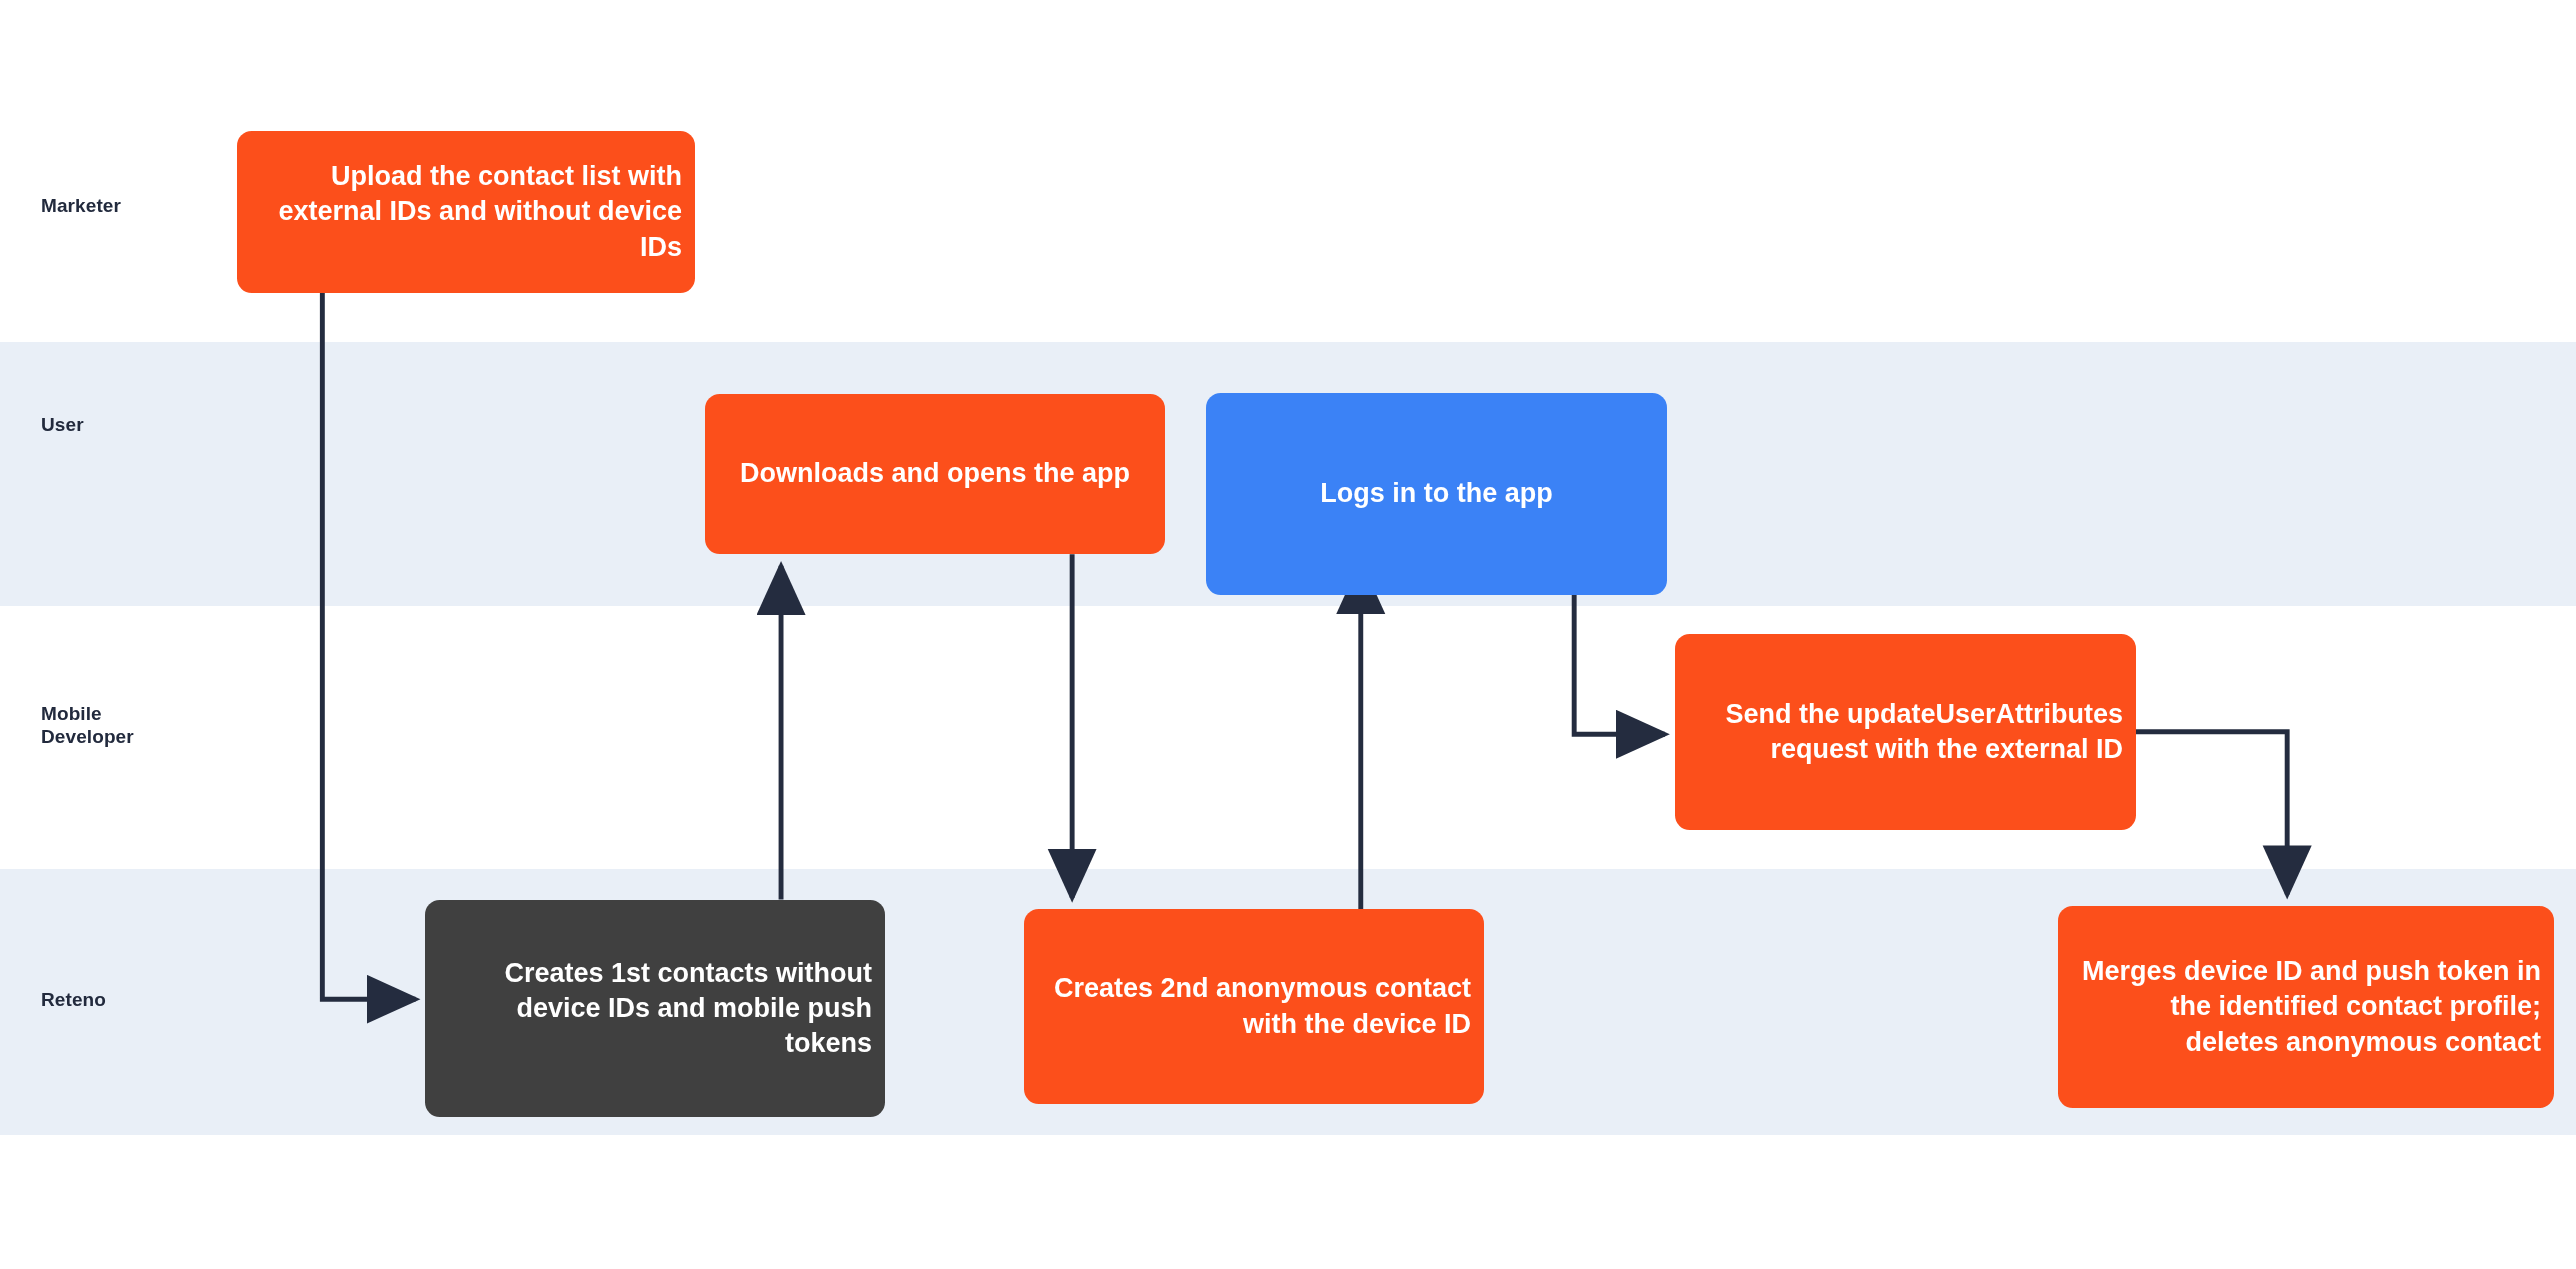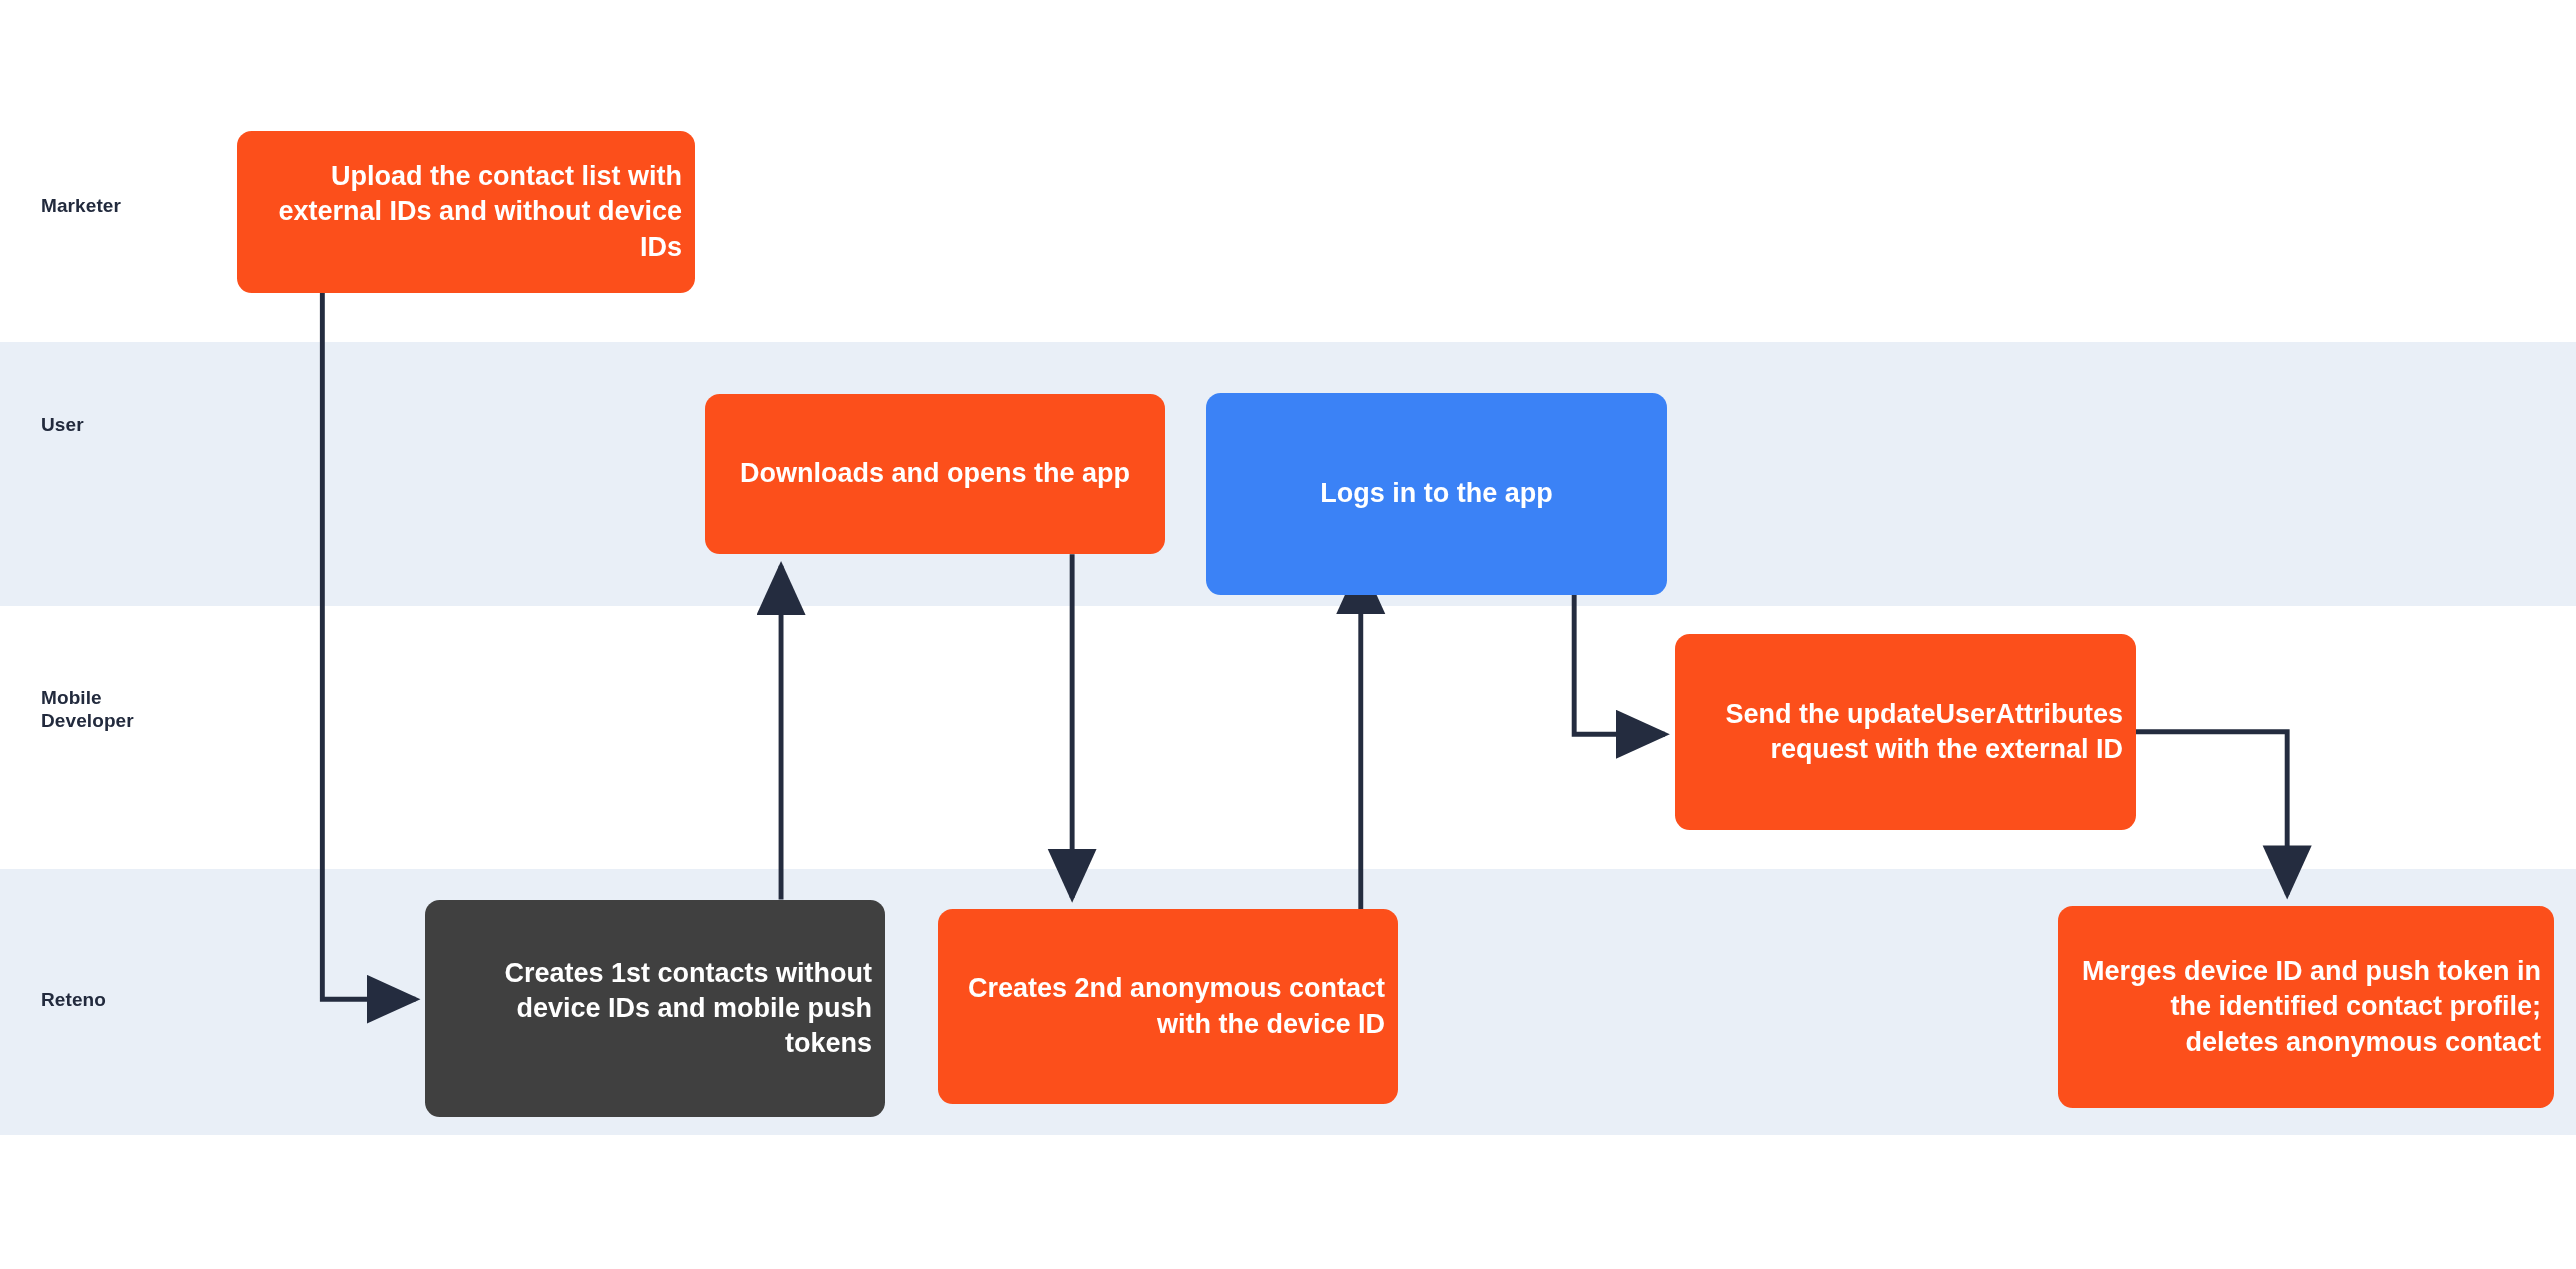--- a/index.html
+++ b/index.html
@@ -77,21 +77,21 @@
   <div id="bands">
       <div class="lane-band plain" style="top: 0px; height: 342px; background: rgb(255, 255, 255);"></div>
       <div class="lane-band shaded" style="top: 342px; height: 264px; background: rgb(233, 239, 247);"></div>
       <div class="lane-band plain" style="top: 606px; height: 263px; background: rgb(255, 255, 255);"></div>
       <div class="lane-band shaded" style="top: 869px; height: 266px; background: rgb(233, 239, 247);"></div>
     </div>
 
   <div id="lane-labels">
       <div class="lane-label" style="left: 41px; top: 194px; color: rgb(34, 42, 61);">Marketer</div>
       <div class="lane-label" style="left: 41px; top: 413px; color: rgb(34, 42, 61);">User</div>
-      <div class="lane-label" style="left: 41px; top: 686px; color: rgb(34, 42, 61);">Mobile
+      <div class="lane-label" style="left: 41px; top: 702px; color: rgb(34, 42, 61);">Mobile
 Developer</div>
       <div class="lane-label" style="left: 41px; top: 988px; color: rgb(34, 42, 61);">Reteno</div>
     </div>
 
   <svg id="connectors" viewBox="0 0 3150 1552" xmlns="http://www.w3.org/2000/svg">
     <defs>
       <marker id="arrow-right" markerWidth="13" markerHeight="13" refX="10" refY="5" orient="auto" markerUnits="strokeWidth">
         <path d="M0,0 L11,5 L0,10 z" fill="#242c3f"></path>
       </marker>
       <marker id="arrow-down" markerWidth="13" markerHeight="13" refX="10" refY="5" orient="auto" markerUnits="strokeWidth">
@@ -120,21 +120,21 @@
       </div>
       <div class="node" style="left: 1206px; top: 393px; width: 461px; height: 202px; background: #3b82f6; color: rgb(255, 255, 255);">
         <span>Logs in to the app</span>
       </div>
       <div class="node" style="left: 1675px; top: 634px; width: 461px; height: 196px; background: rgb(252, 79, 27); color: rgb(255, 255, 255);">
         <span>Send the updateUserAttributes request with the external ID</span>
       </div>
       <div class="node" style="left: 425px; top: 900px; width: 460px; height: 217px; background: #404040; color: rgb(255, 255, 255);">
         <span>Creates 1st contacts without device IDs and mobile push tokens</span>
       </div>
-      <div class="node" style="left: 938px; top: 909px; width: 460px; height: 195px; background: rgb(252, 79, 27); color: rgb(255, 255, 255);">
+      <div class="node" style="left: 1024px; top: 909px; width: 460px; height: 195px; background: rgb(252, 79, 27); color: rgb(255, 255, 255);">
         <span>Creates 2nd anonymous contact with the device ID</span>
       </div>
       <div class="node" style="left: 2038px; top: 906px; width: 496px; height: 202px; background: rgb(252, 79, 27); color: rgb(255, 255, 255); margin-left: 20px;">
         <span>Merges device ID and push token in the identified contact profile; deletes anonymous contact</span>
       </div>
     </div>
 
 </div>
 
 

